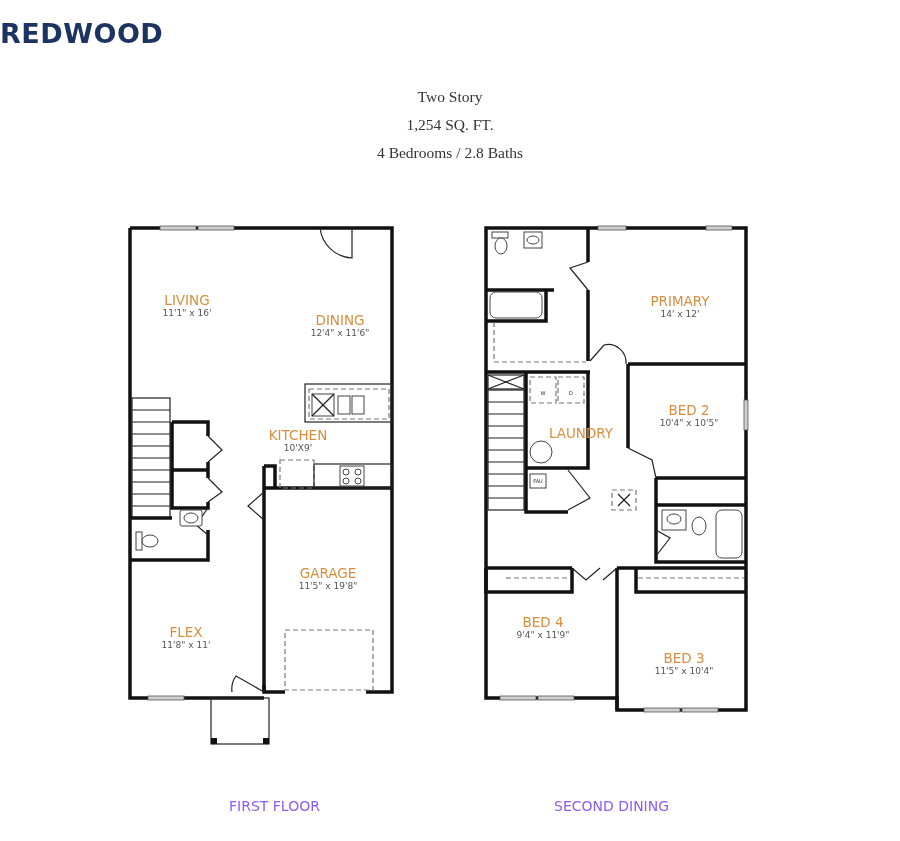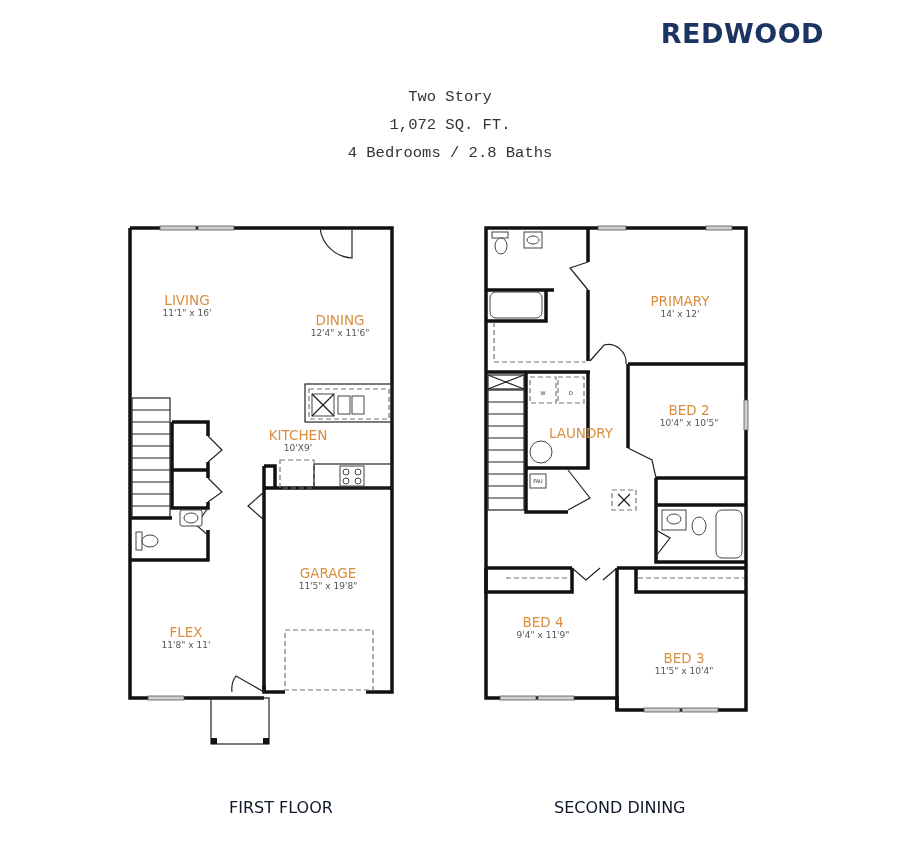--- a/index.html
+++ b/index.html
@@ -1,35 +1,35 @@
 <!DOCTYPE html>
 <html><head>
 <meta charset="utf-8">
 <style>
   html, body { margin:0; padding:0; background:#ffffff; }
   body { width:900px; height:841px; position:relative; overflow:hidden; font-family:"Liberation Sans", sans-serif; }
-  .title { position:absolute; left:0; width:824px; top:18px; text-align:right; font-family:"DejaVu Sans", sans-serif; font-weight:bold; font-size:27px; color:#1c3461; letter-spacing:0.5px; }
-  .sub { position:absolute; left:0; width:900px; text-align:center; font-family:Liberation Mono, monospace; font-size:15.5px; color:#333; }
-  .floor-label { position:absolute; top:798px; font-family:"DejaVu Sans", sans-serif; font-size:16px; color:#0f172a; }
+  .title { position:absolute; left:0; width:824px; top:18px; text-align:left; font-family:"DejaVu Sans", sans-serif; font-weight:bold; font-size:27px; color:#1c3461; letter-spacing:0.5px; }
+  .sub { position:absolute; left:0; width:900px; text-align:center; font-family:Liberation Serif, serif; font-size:15.5px; color:#333; }
+  .floor-label { position:absolute; top:798px; font-family:"DejaVu Sans", sans-serif; font-size:14px; color:#8b5cf6; }
   svg { position:absolute; left:0; top:0; }
   .rname { font-family:"DejaVu Sans", sans-serif; font-size:13.5px; fill:#d98e3e; text-anchor:middle; }
   .rdim { font-family:"DejaVu Sans", sans-serif; font-size:9px; fill:#555; text-anchor:middle; }
   .wall { stroke:#111; stroke-width:3.5; fill:none; }
   .thin { stroke:#222; stroke-width:1.2; fill:none; }
   .dash { stroke:#777; stroke-width:1.2; fill:none; stroke-dasharray:5 3; }
   .win { fill:#cfcfcf; stroke:#555; stroke-width:0.8; }
   .fix { stroke:#444; stroke-width:1; fill:#fff; }
   .small { font-family:"DejaVu Sans", sans-serif; font-size:5px; fill:#222; text-anchor:middle; }
 </style>
 </head>
 <body>
 
 <div class="title">REDWOOD</div>
 <div class="sub" style="top:88px">Two Story</div>
-<div class="sub" style="top:116px">1,072 SQ. FT.</div>
+<div class="sub" style="top:116px">1,254 SQ. FT.</div>
 <div class="sub" style="top:144px">4 Bedrooms / 2.8 Baths</div>
 
 <svg width="900" height="841">
 
   <g>
 
     <path class="wall" d="M130 228 H392 V692 H366 M285 692 H264 V685 M130 228 V698 H264"></path>
     <line class="wall" x1="264" y1="466" x2="264" y2="692"></line>
     <line class="wall" x1="264" y1="488" x2="392" y2="488"></line>
 

